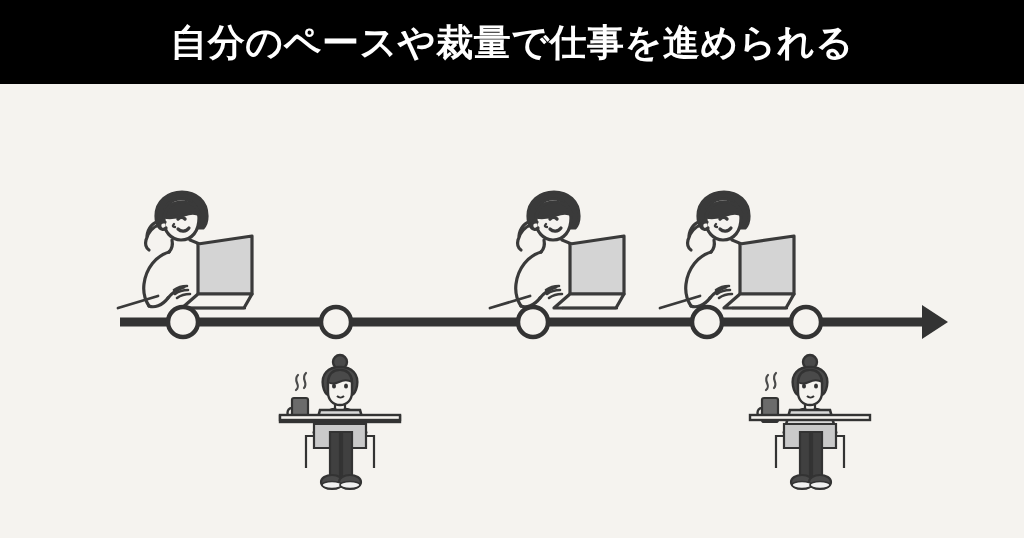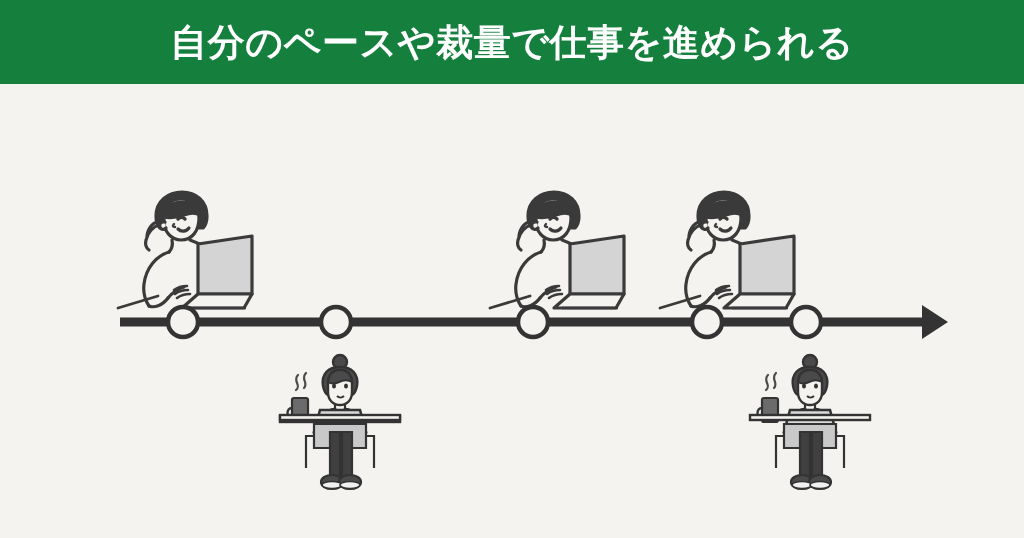--- a/index.html
+++ b/index.html
@@ -56,21 +56,21 @@
   }
   .illus svg {
     display: block;
   }
 </style>
 </head>
 <body style="background: rgb(245, 243, 239);">
 
 <div id="slide" style="background: rgb(245, 243, 239);">
 
-  <div id="header-bar" style="background: #15803d; height: 84px;">
+  <div id="header-bar" style="background: #000000; height: 84px;">
     <div id="header-title" style="color: rgb(255, 255, 255);">自分のペースや裁量で仕事を進められる</div>
   </div>
 
   <div class="illus" style="left:112px; top:186px;">
     <svg width="150" height="132" viewBox="0 0 150 132">
       <g fill="none" stroke="#3a3a3a" stroke-width="3.2" stroke-linecap="round" stroke-linejoin="round">
 
         <path d="M44 30 C44 15 56 6 70 6 C84 6 95 15 95 30 C95 36 93 40 91 42 L48 42 C45 39 44 35 44 30 Z" fill="#3a3a3a" stroke="#3a3a3a"></path>
 
         <path d="M52 30 C52 20 59 13 69 13 C80 13 87 21 87 32 C87 45 80 54 69 54 C59 54 52 45 52 36 Z" fill="#f5f3ef" stroke="#3a3a3a"></path>

